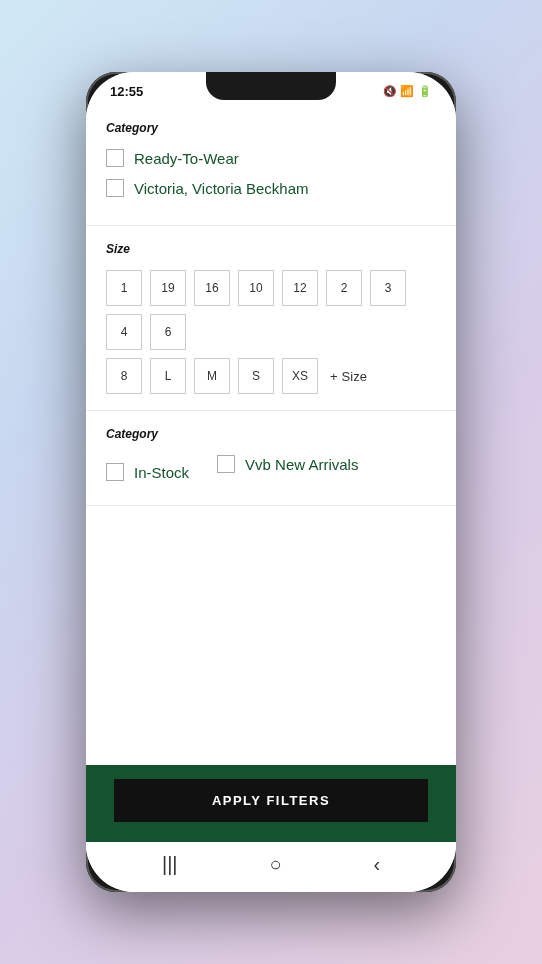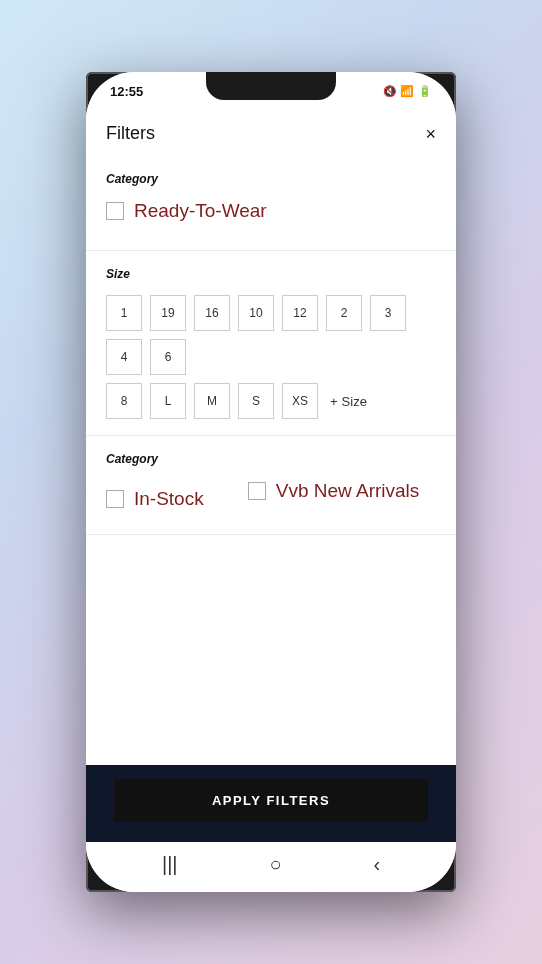--- a/index.html
+++ b/index.html
@@ -11,21 +11,21 @@
       display: flex;
       align-items: center;
       justify-content: center;
       font-family: -apple-system, BlinkMacSystemFont, 'Helvetica Neue', Arial, sans-serif;
     }
 
     .phone-frame {
       width: 370px;
       height: 820px;
       background: #1a1a1a;
-      border-radius: 6px;
+      border-radius: 30px;
       position: relative;
       box-shadow: 0 20px 60px rgba(0,0,0,0.5), inset 0 0 0 2px #555;
       display: flex;
       flex-direction: column;
       align-items: center;
       justify-content: flex-start;
       overflow: hidden;
     }
 
     
@@ -154,22 +154,22 @@
 
     .checkbox-box {
       width: 18px;
       height: 18px;
       border: 1.5px solid #aaa;
       background: white;
       flex-shrink: 0;
     }
 
     .checkbox-label {
-      font-size: 19px;
-      color: #7f1d1d;
+      font-size: 15px;
+      color: #14532d;
     }
 
     
     .size-grid {
       display: flex;
       flex-wrap: wrap;
       gap: 8px;
       margin-top: 4px;
     }
 
@@ -199,31 +199,31 @@
       height: 36px;
     }
 
     .products-section {
       padding: 16px 20px;
     }
 
     .products-checkboxes {
       display: flex;
       flex-direction: row;
-      gap: 44px;
+      gap: 28px;
     }
 
     .spacer {
       flex: 1;
     }
 
     
     .apply-bar {
       padding: 14px 28px 20px;
-      background: #0f172a;
+      background: #14532d;
       flex-shrink: 0;
     }
 
     .apply-btn {
       width: 100%;
       padding: 14px;
       background: #111;
       color: white;
       border: none;
       font-size: 13px;
@@ -267,30 +267,30 @@
       <span class="status-time">12:55</span>
       <div class="status-icons">
         <span>🔇</span>
         <span>📶</span>
         <span>🔋</span>
       </div>
     </div>
 
     <div class="screen">
 
-      <div class="modal-header">
-        <span class="modal-title">Filters</span>
-        <button class="close-btn">×</button>
-      </div>
 
       <div class="section">
         <div class="section-title">Category</div>
         <div class="checkbox-row">
           <div class="checkbox-box"></div>
           <span class="checkbox-label">Ready-To-Wear</span>
+        </div>
+        <div class="checkbox-row">
+          <div class="checkbox-box"></div>
+          <span class="checkbox-label">Victoria, Victoria Beckham</span>
         </div>
       </div>
 
       <div class="section">
         <div class="section-title">Size</div>
         <div class="size-grid">
           <div class="size-chip">1</div>
           <div class="size-chip">19</div>
           <div class="size-chip">16</div>
           <div class="size-chip">10</div>

